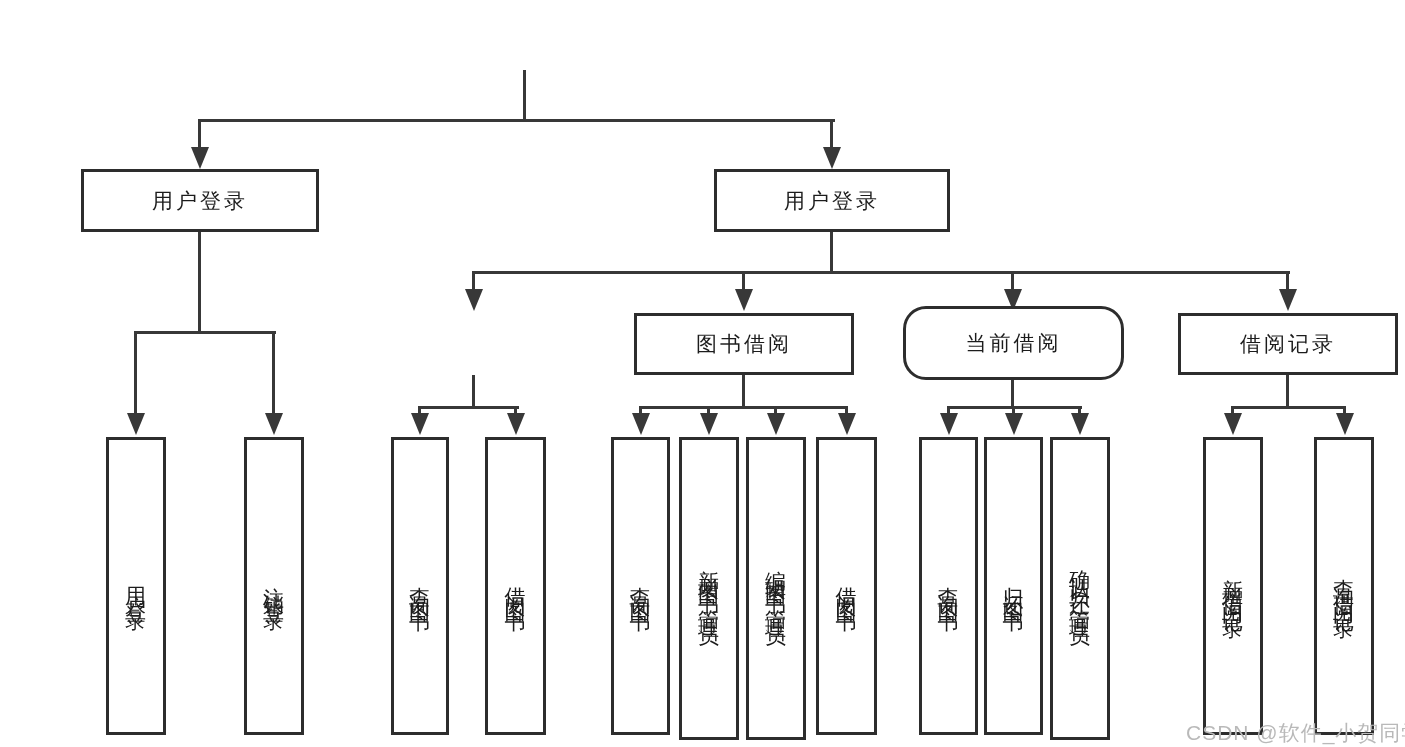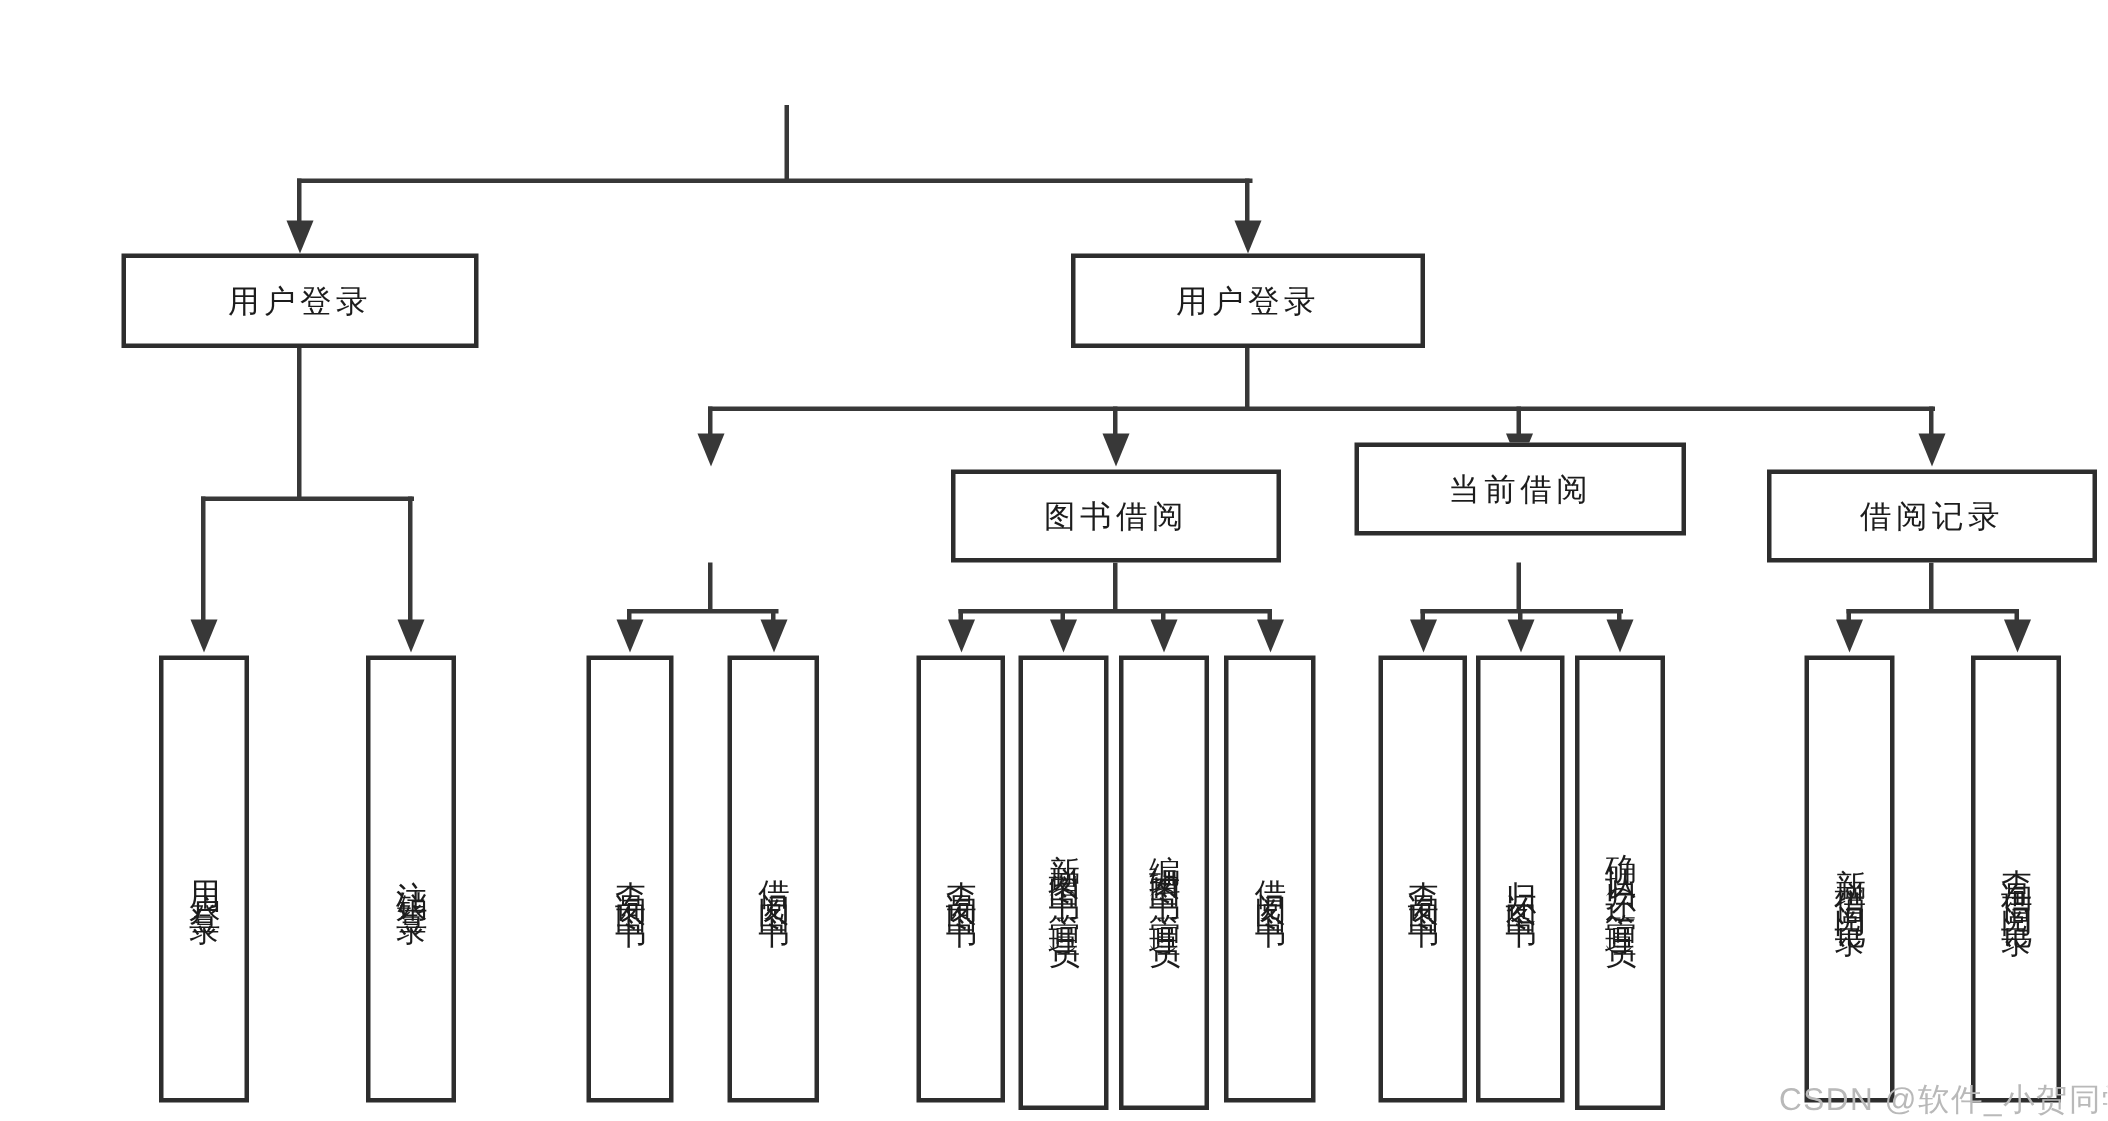--- a/index.html
+++ b/index.html
@@ -67,21 +67,21 @@
   <div class="box" style="left:81px; top:169px; width:238px; height:63px;">
     <span class="lbl">用户登录</span>
   </div>
   <div class="box" style="left:714px; top:169px; width:236px; height:63px;">
     <span class="lbl">用户登录</span>
   </div>
 
   <div class="box" style="left:634px; top:313px; width:220px; height:62px;">
     <span class="lbl">图书借阅</span>
   </div>
-  <div class="box" style="left:903px; top:295px; width:221px; height:62px;">
+  <div class="box" style="left:903px; top:306px; width:221px; height:74px;border-radius:23px;">
     <span class="lbl">当前借阅</span>
   </div>
   <div class="box" style="left:1178px; top:313px; width:220px; height:62px;">
     <span class="lbl">借阅记录</span>
   </div>
 
   <div class="box vbox" style="left:106px; top:437px; width:60px; height:298px;">
     <span class="lbl">用户登录</span>
   </div>
   <div class="box vbox" style="left:244px; top:437px; width:60px; height:298px;">

